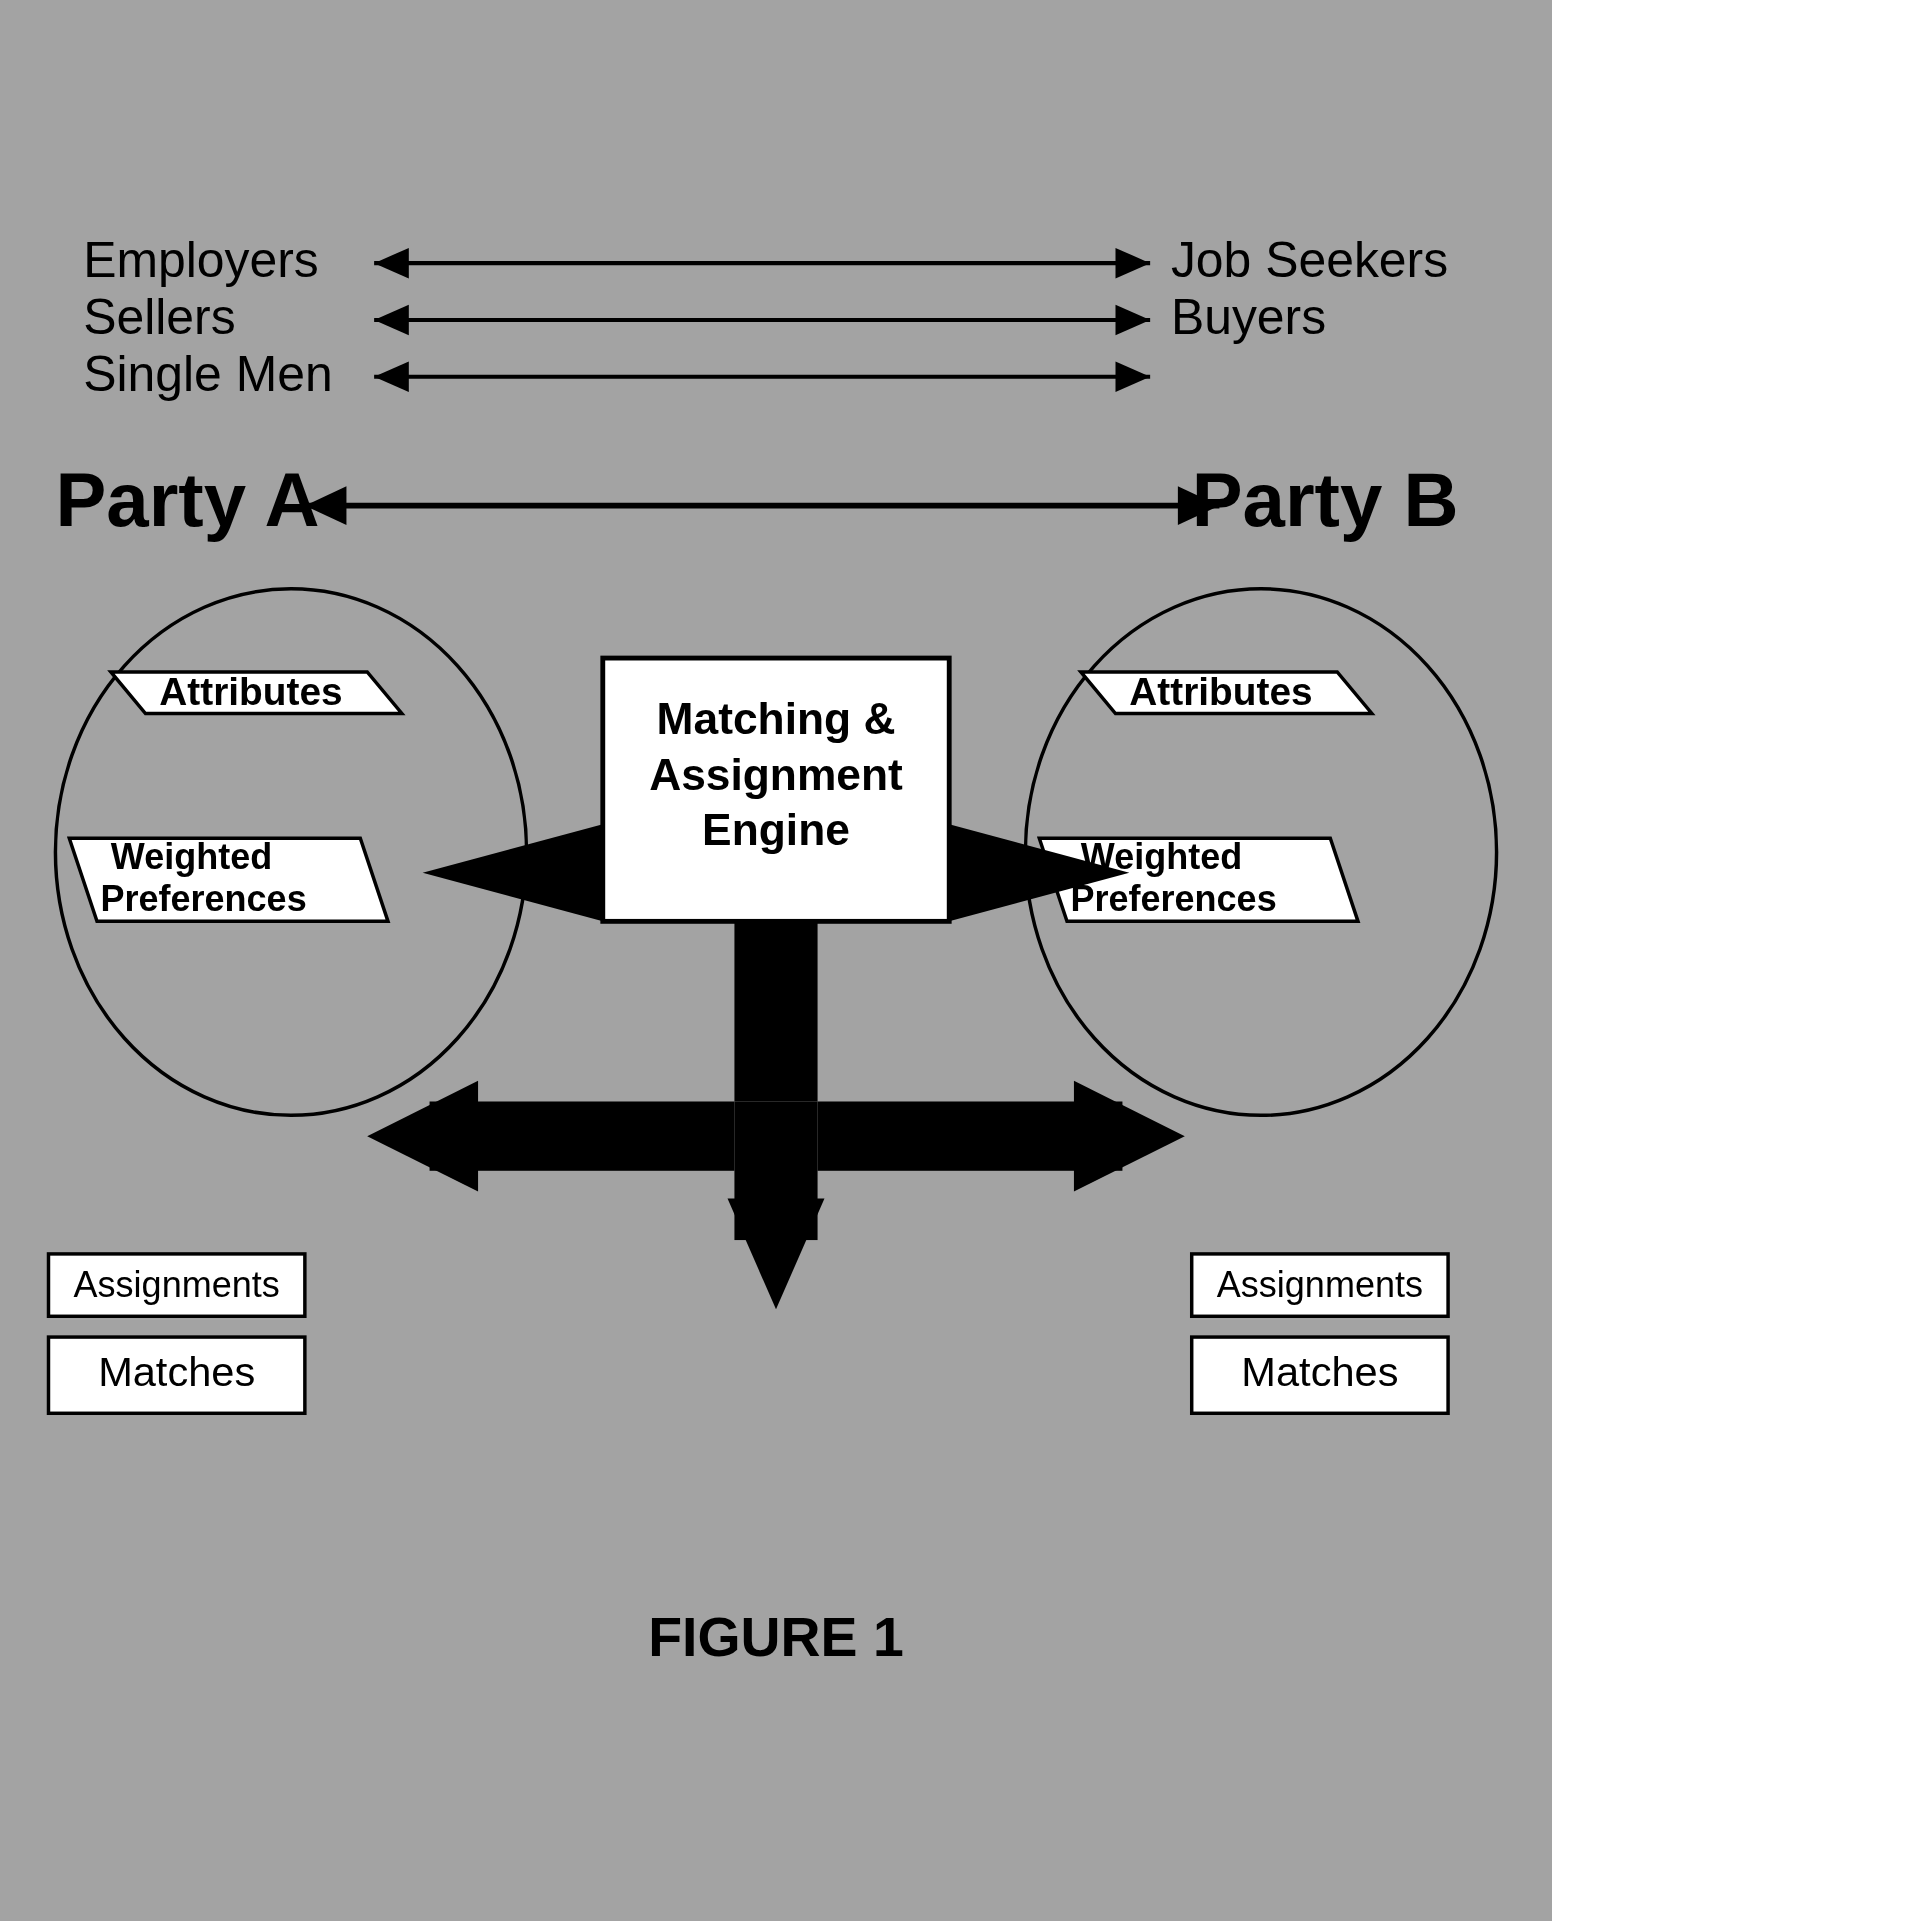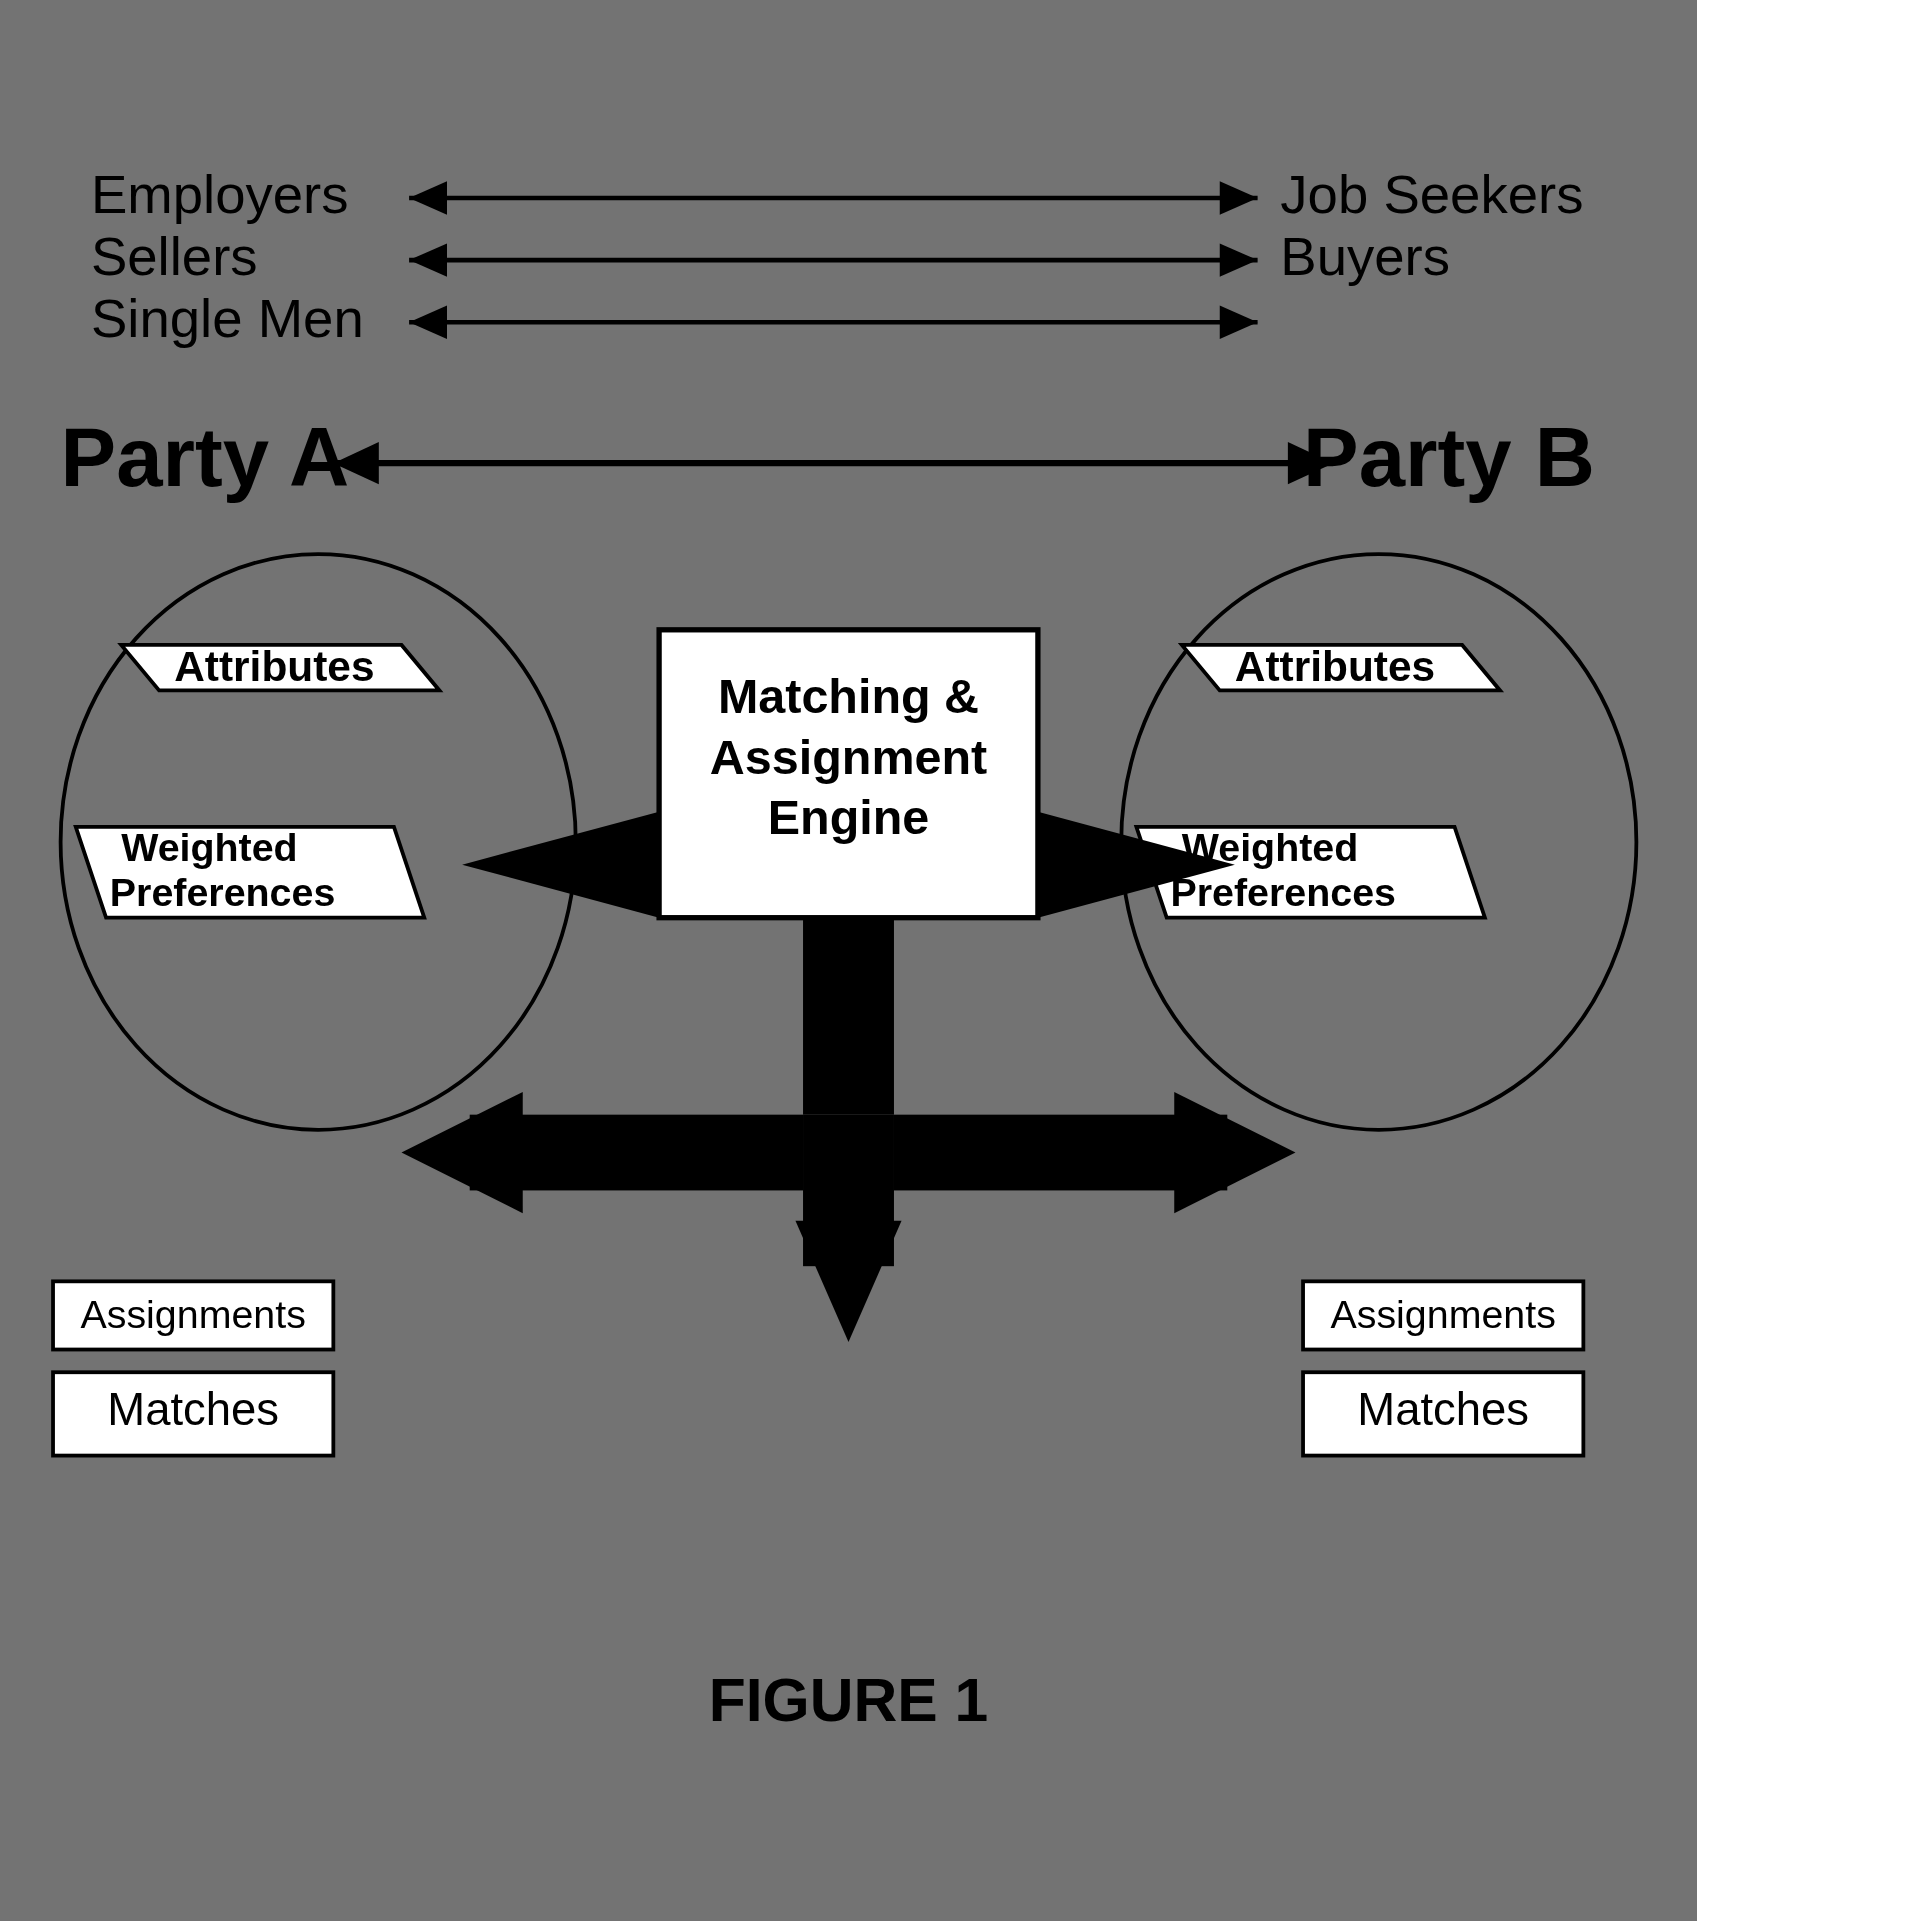--- a/index.html
+++ b/index.html
@@ -6,24 +6,24 @@
     body {
       background: #ffffff;
       font-family: Arial, sans-serif;
       width: 1927px;
       height: 1921px;
       position: relative;
       overflow: hidden;
     }
 
     .diagram-container {
-      width: 1697px;
+      width: 1552px;
       height: 1921px;
       position: relative;
-      background: #737373;
+      background: #a3a3a3;
     }
 
     
     .svg-overlay {
       position: absolute;
       top: 0;
       left: 0;
       width: 100%;
       height: 100%;
       pointer-events: none;

